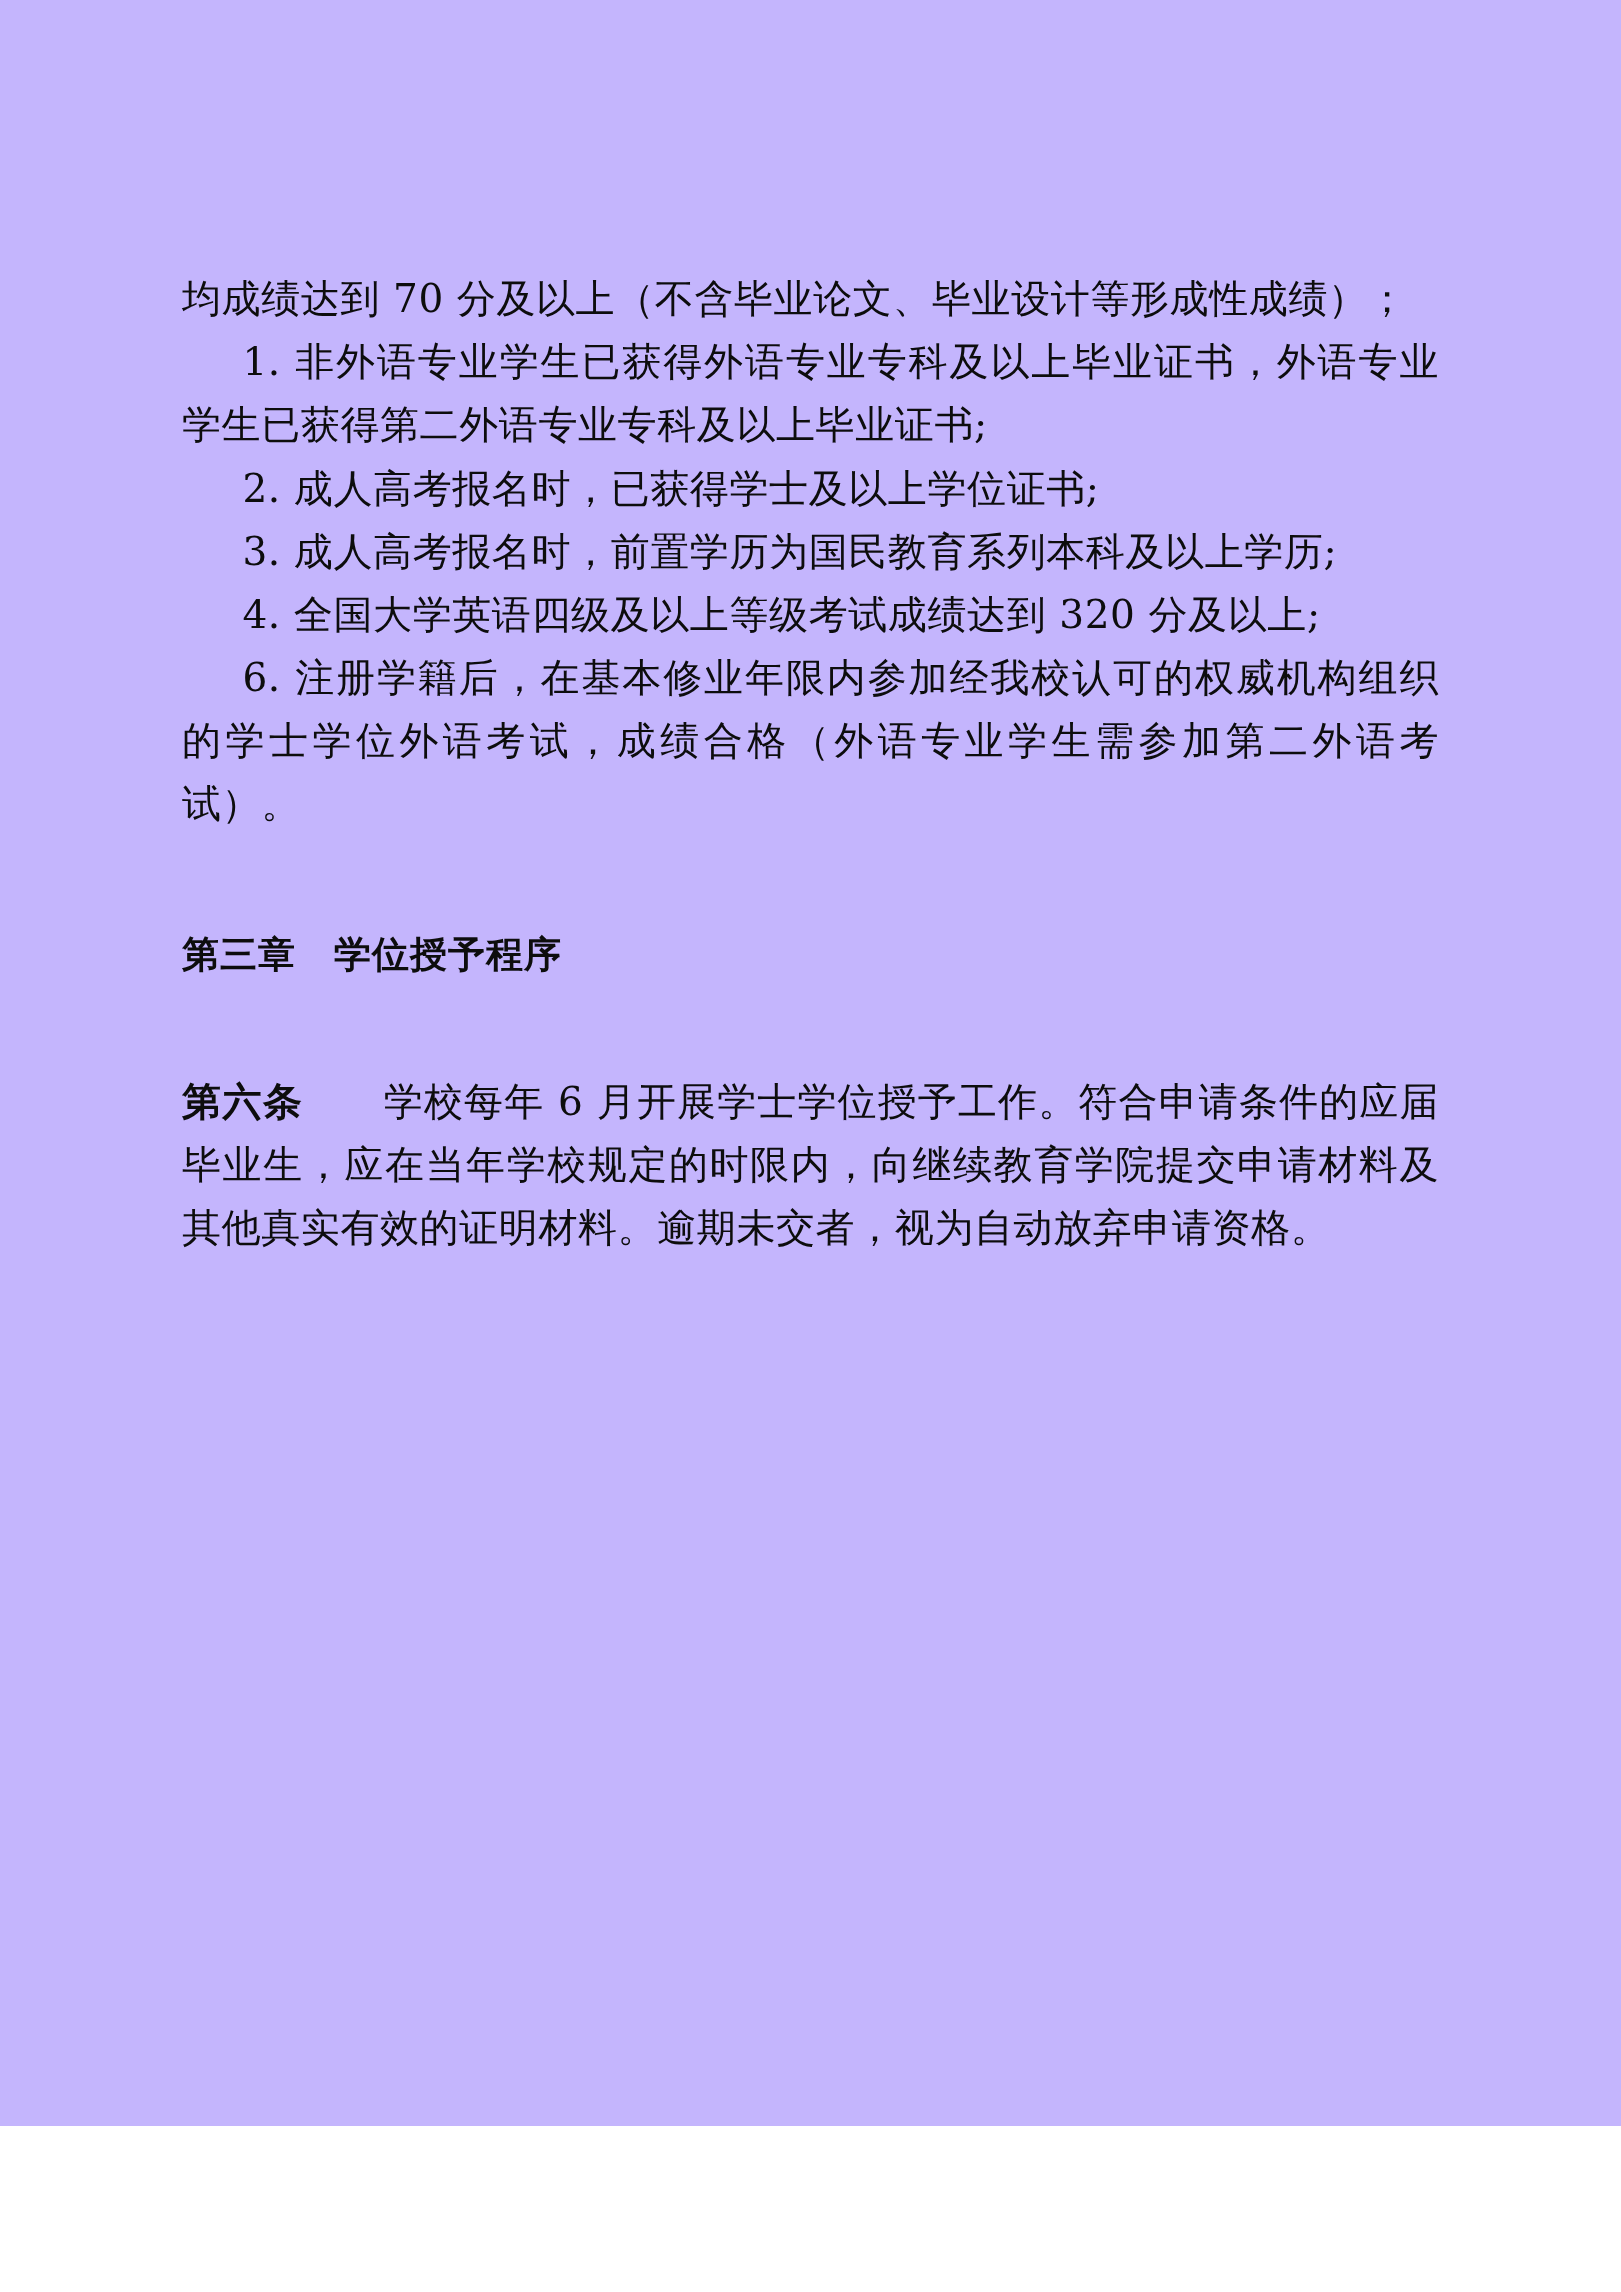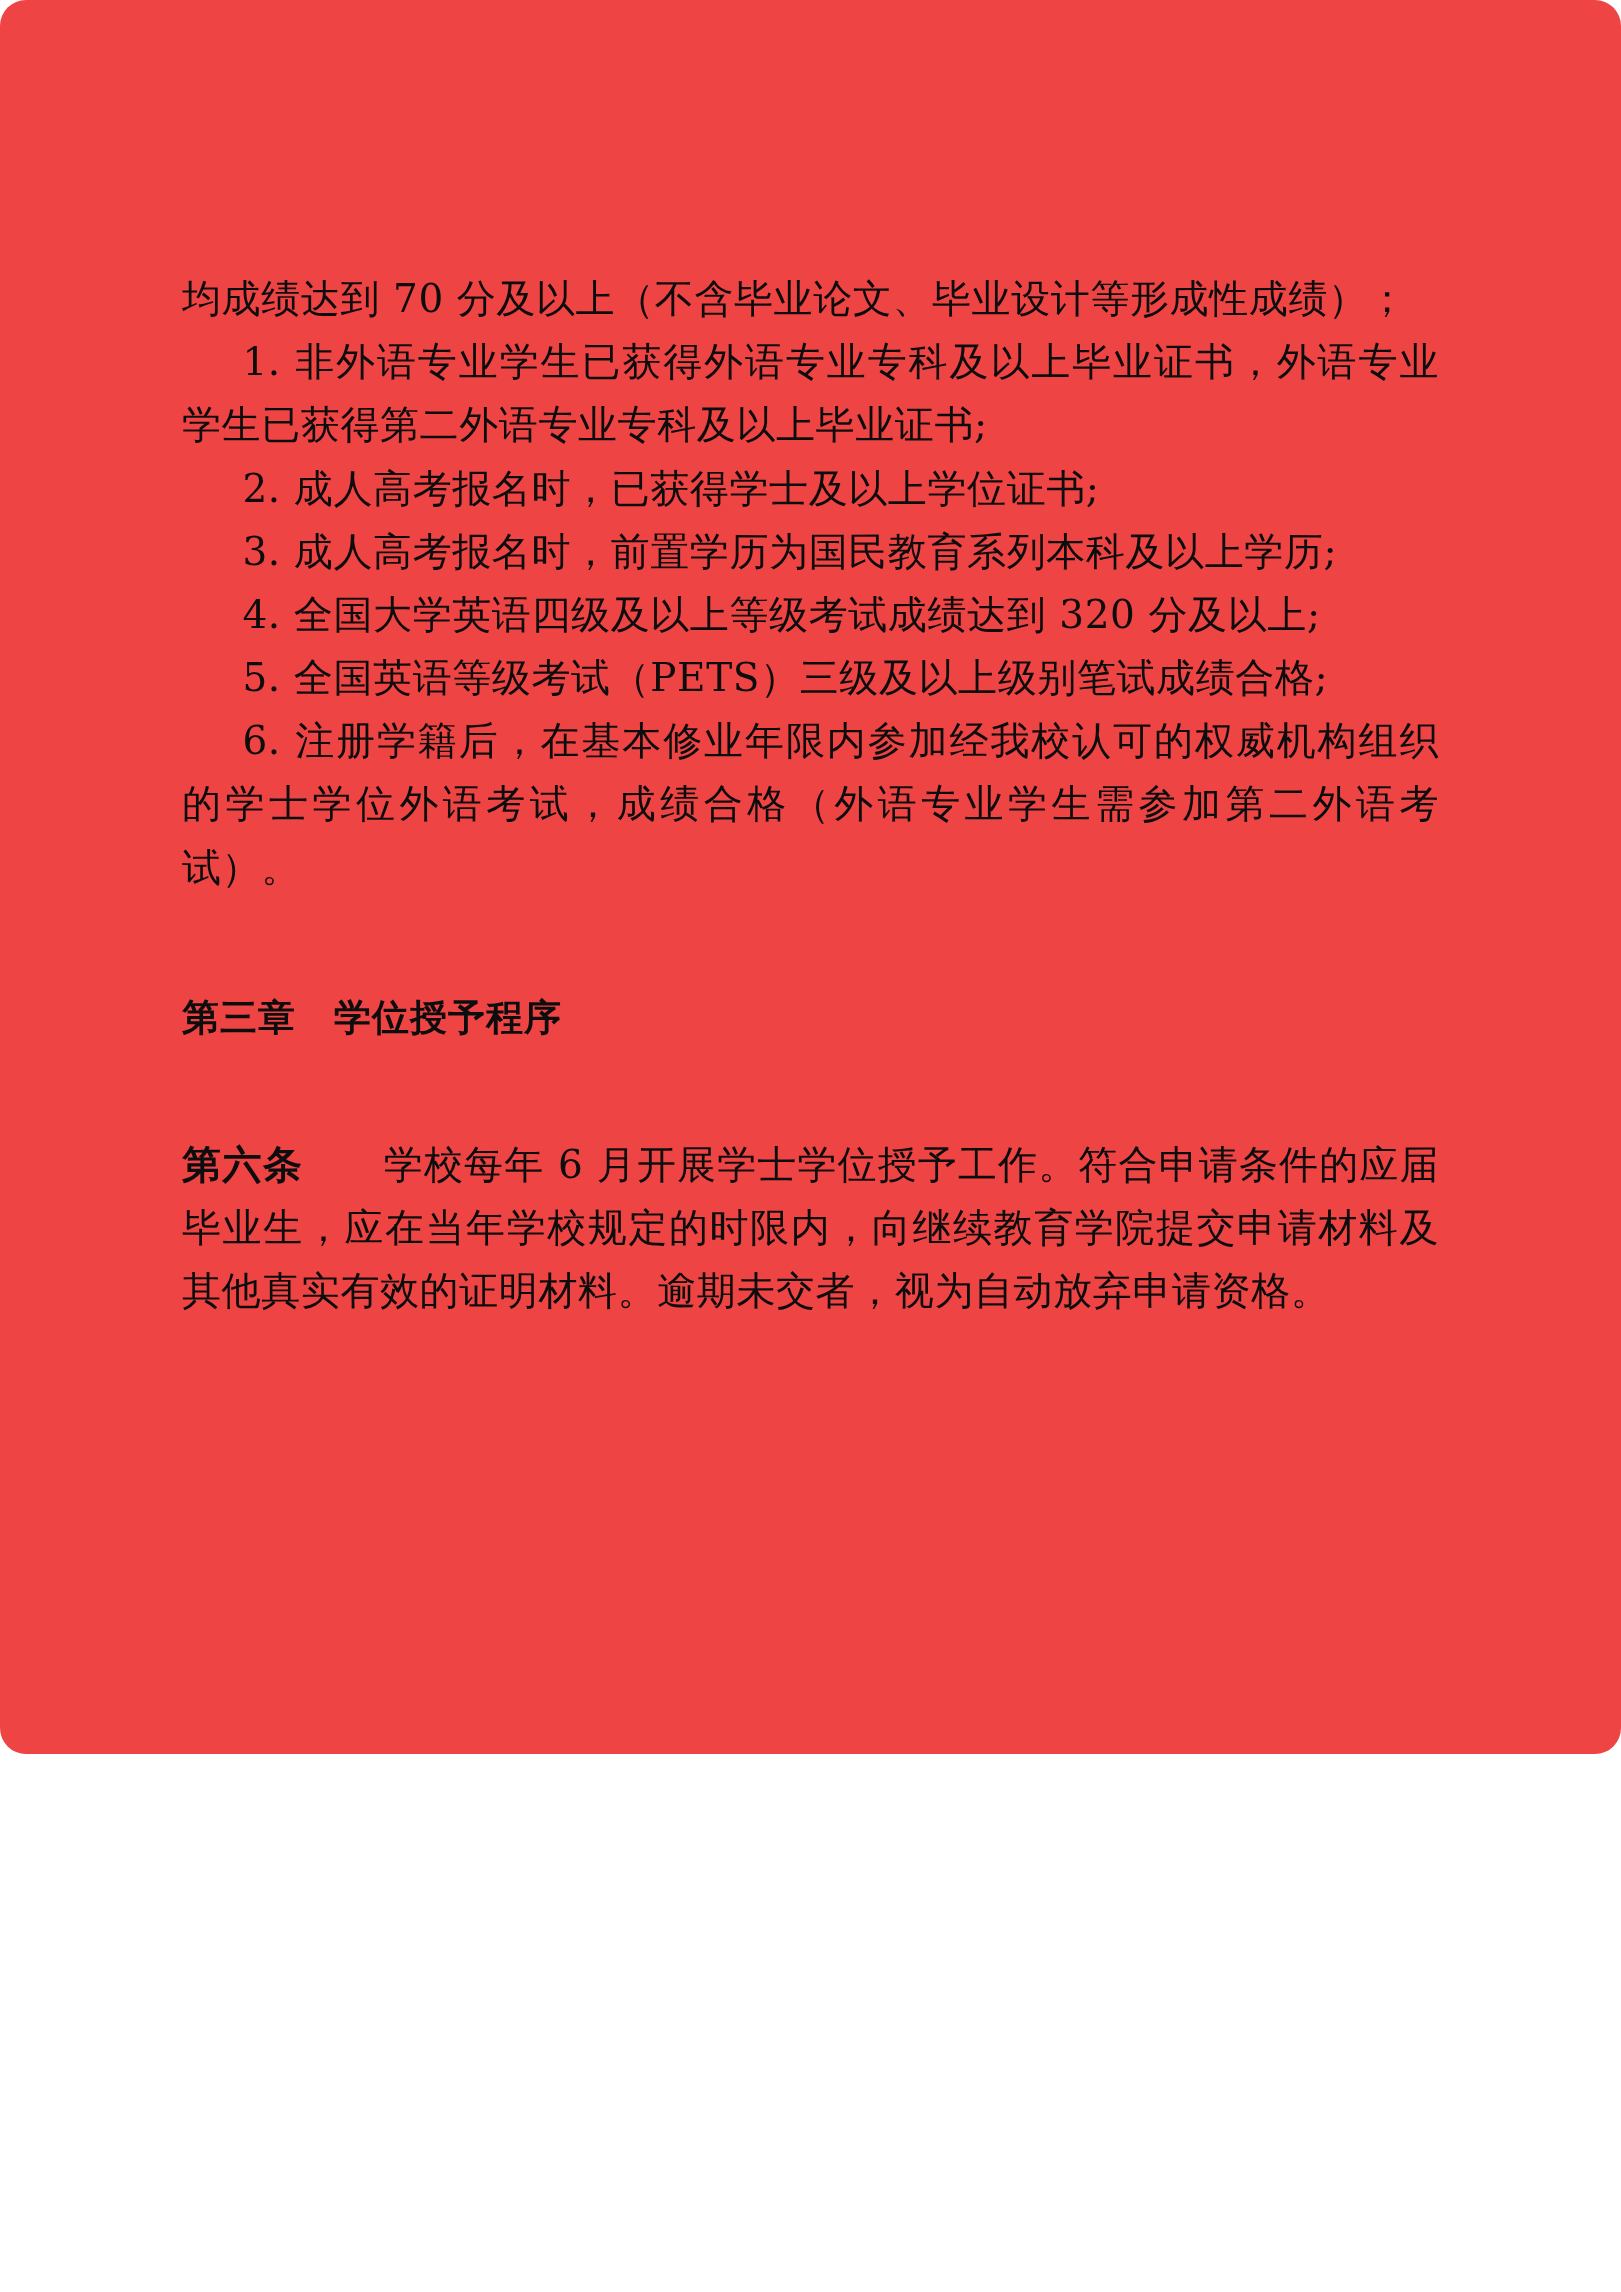--- a/index.html
+++ b/index.html
@@ -7,25 +7,24 @@
     padding: 0;
     background: #ffffff;
   }
   body {
     font-family: "DejaVu Serif", "Liberation Serif", serif;
     color: #0d0d0d;
   }
   .page {
     position: relative;
     width: 1621px;
-    height: 1754px;
-    background: #ef4444;
+    height: 2126px;
+    background: #c4b5fd;
     box-sizing: border-box;
     overflow: hidden;
-    border-radius: 26px;
   }
   .content {
     position: absolute;
     left: 182px;
     top: 267px;
     width: 1257px;
   }
   .para {
     font-size: 39px;
     line-height: 1.62;
@@ -77,21 +76,20 @@
 
 
     <p class="para indent-num">1. 非外语专业学生已获得外语专业专科及以上毕业证书，外语专业学生已获得第二外语专业专科及以上毕业证书;</p>
 
     <p class="para indent-num">2. 成人高考报名时，已获得学士及以上学位证书;</p>
 
     <p class="para indent-num">3. 成人高考报名时，前置学历为国民教育系列本科及以上学历;</p>
 
     <p class="para indent-num">4. 全国大学英语四级及以上等级考试成绩达到 320 分及以上;</p>
 
-    <p class="para indent-num">5. 全国英语等级考试（PETS）三级及以上级别笔试成绩合格;</p>
 
     <p class="para indent-num">6. 注册学籍后，在基本修业年限内参加经我校认可的权威机构组织的学士学位外语考试，成绩合格（外语专业学生需参加第二外语考试）。</p>
 
     <div class="gap-chapter-top"></div>
 
     <p class="chapter-title">第三章　学位授予程序</p>
 
     <div class="gap-chapter-bottom"></div>
 
     <p class="para"><span class="bold-lead">第六条</span>　　<span>学校每年 6 月开展学士学位授予工作。符合申请条件的应届毕业生，应在当年学校规定的时限内，向继续教育学院提交申请材料及其他真实有效的证明材料。逾期未交者，视为自动放弃申请资格。</span></p>

